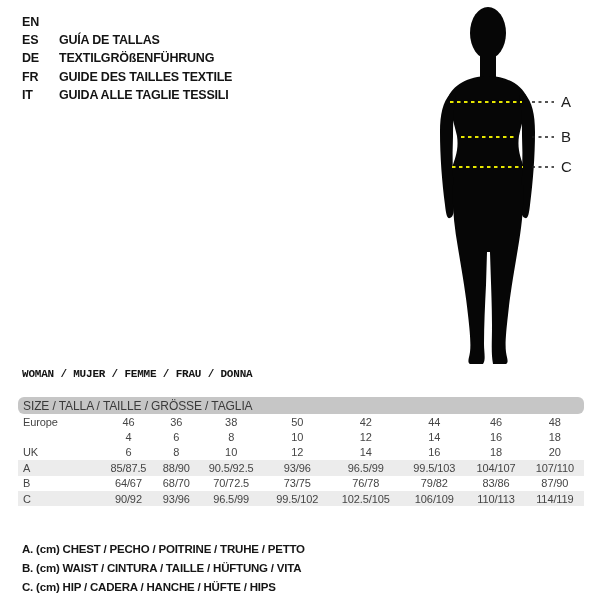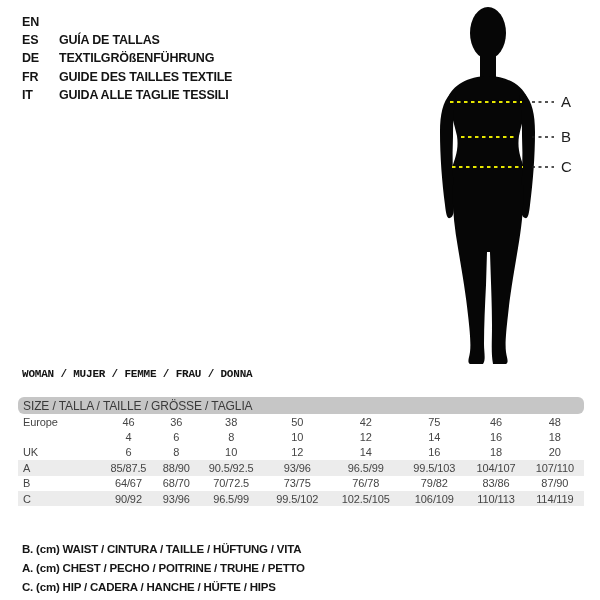--- a/index.html
+++ b/index.html
@@ -112,21 +112,21 @@
       <tr class="table-head">
         <td colspan="9">SIZE / TALLA / TAILLE / GRÖSSE / TAGLIA</td>
       </tr>
     <tr>
           <td class="rowlabel">Europe</td>
           <td>46</td>
           <td>36</td>
           <td>38</td>
           <td>50</td>
           <td>42</td>
-          <td>75</td>
+          <td>44</td>
           <td>46</td>
           <td>48</td>
         </tr>
         <tr>
           <td class="rowlabel"></td>
           <td>4</td>
           <td>6</td>
           <td>8</td>
           <td>10</td>
           <td>12</td>
@@ -175,18 +175,18 @@
           <td>99.5/102</td>
           <td>102.5/105</td>
           <td>106/109</td>
           <td>110/113</td>
           <td>114/119</td>
         </tr>
       </tbody>
   </table>
 
   <div class="legend">
+    <div class="legend-line">A. (cm) CHEST / PECHO / POITRINE / TRUHE / PETTO</div>
     <div class="legend-line">B. (cm) WAIST / CINTURA / TAILLE / HÜFTUNG / VITA</div>
-    <div class="legend-line">A. (cm) CHEST / PECHO / POITRINE / TRUHE / PETTO</div>
     <div class="legend-line">C. (cm) HIP / CADERA / HANCHE / HÜFTE / HIPS</div>
   </div>
 
 </div>
 
 </body></html>

